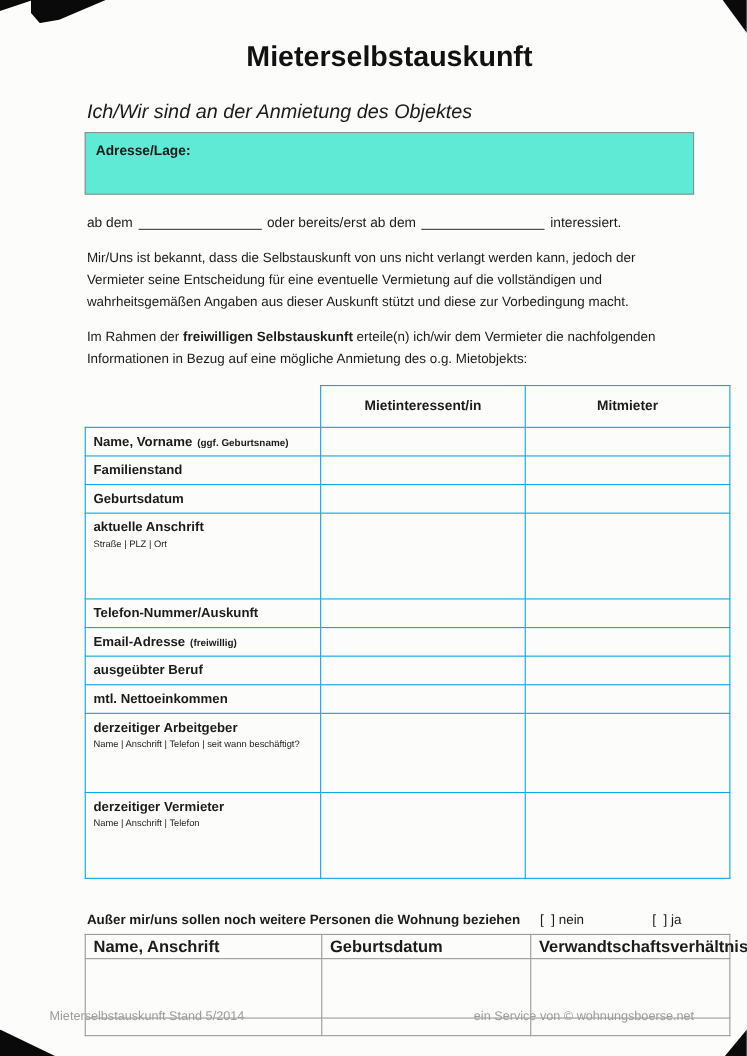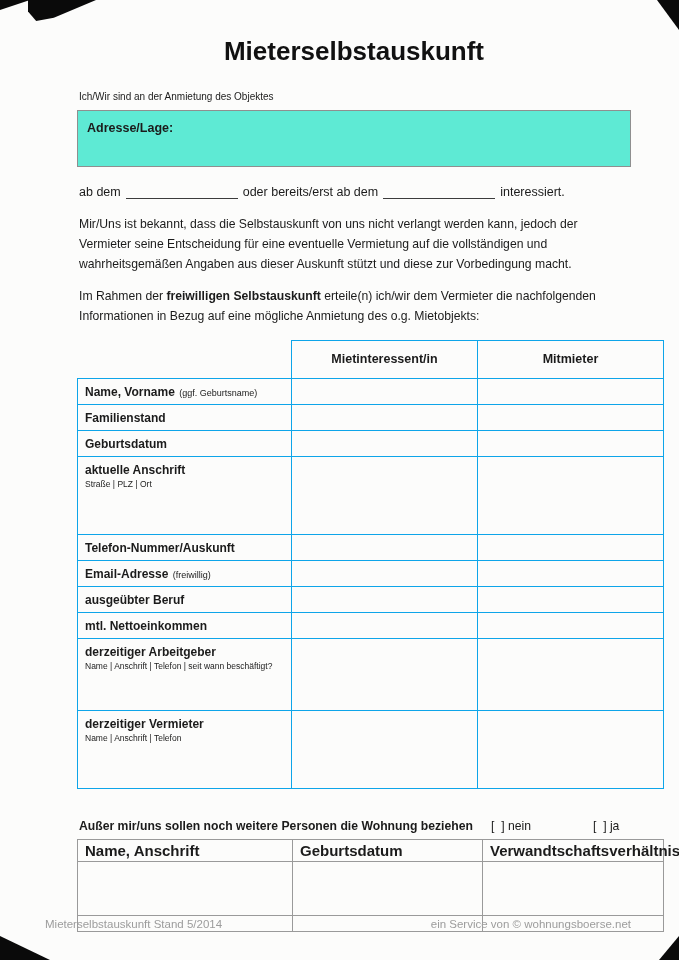--- a/index.html
+++ b/index.html
@@ -27,21 +27,21 @@
             clip-path:polygon(0 20%, 100% 100%, 0 100%); }
   .art-br { right:0; bottom:0; width:20px; height:24px;
             clip-path:polygon(100% 0, 100% 100%, 0 100%); }
 
   .title {
     text-align:center;
     font-size:26px; font-weight:bold;
     margin:10px 0 24px 0;
     color:#111;
   }
-  .intro { font-size:10px; margin:0 0 8px 2px; }
+  .intro { font-size:18px; margin:0 0 8px 2px;font-style:italic; }
 
   .address-box {
     border:1px solid #8f8f8f;
     height:57px;
     padding:7px 9px;
     box-sizing:border-box;
     background:#5eead4;
   }
   .address-label { font-weight:bold; font-size:12.5px; }
 
@@ -58,21 +58,21 @@
   
   .ftable {
     border-collapse:collapse; table-layout:fixed;
     width:586px; margin-top:6px;
   }
   .ftable th, .ftable td { border:1px solid #0ea5e9; padding:3px 7px; box-sizing:border-box; }
   .ftable th.blank-th { border:none; background:transparent; }
   .ftable thead th { font-size:12.5px; font-weight:bold; text-align:center; height:38px; vertical-align:middle; }
   .ftable td { vertical-align:top; }
   .lbl  { font-weight:bold; font-size:12px; }
-  .note { font-size:9px; font-weight:normal; }
+  .note { font-size:9px; font-weight:bold; }
   .sub  { font-size:8.5px; color:#222; margin-top:1px; }
 
   tr.h26{height:26px} tr.h24{height:24px} tr.h20{height:20px}
   tr.h23{height:23px} tr.h22{height:22px}
   tr.h78{height:78px} tr.h72{height:72px}
 
   
   .persons-line {
     display:flex; align-items:flex-end;
     margin:30px 0 6px 2px; font-size:12.2px;

